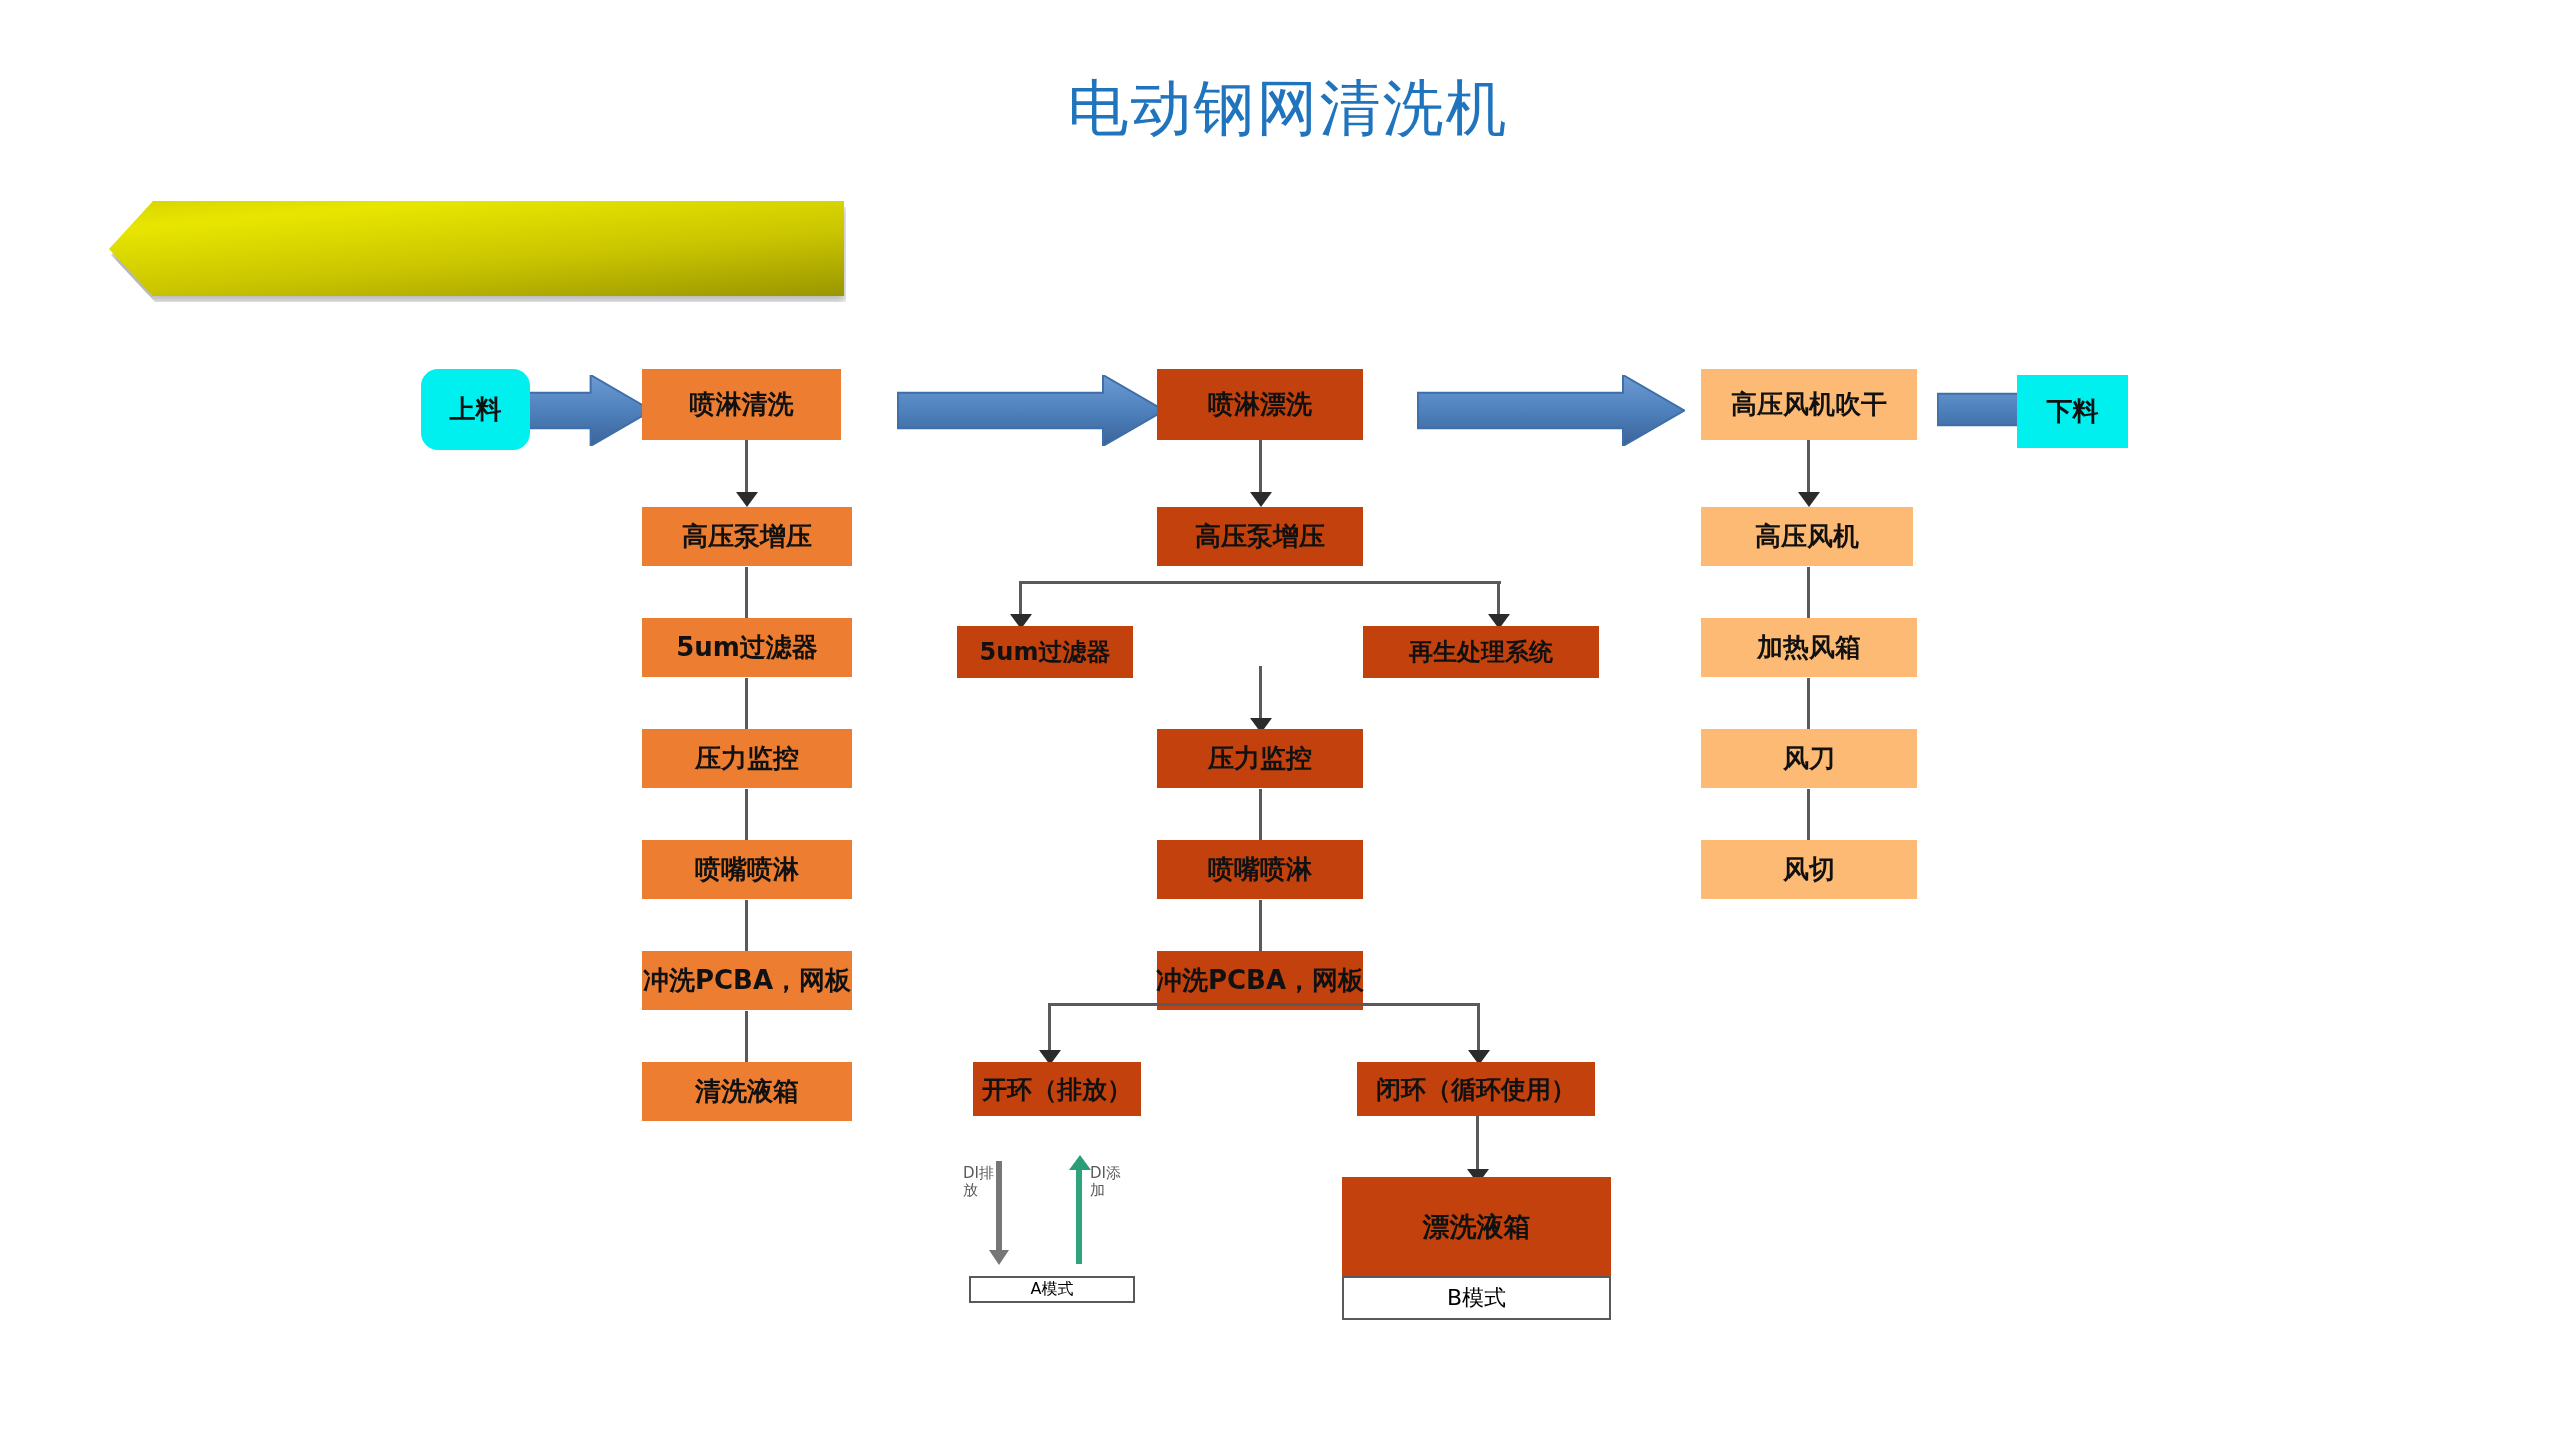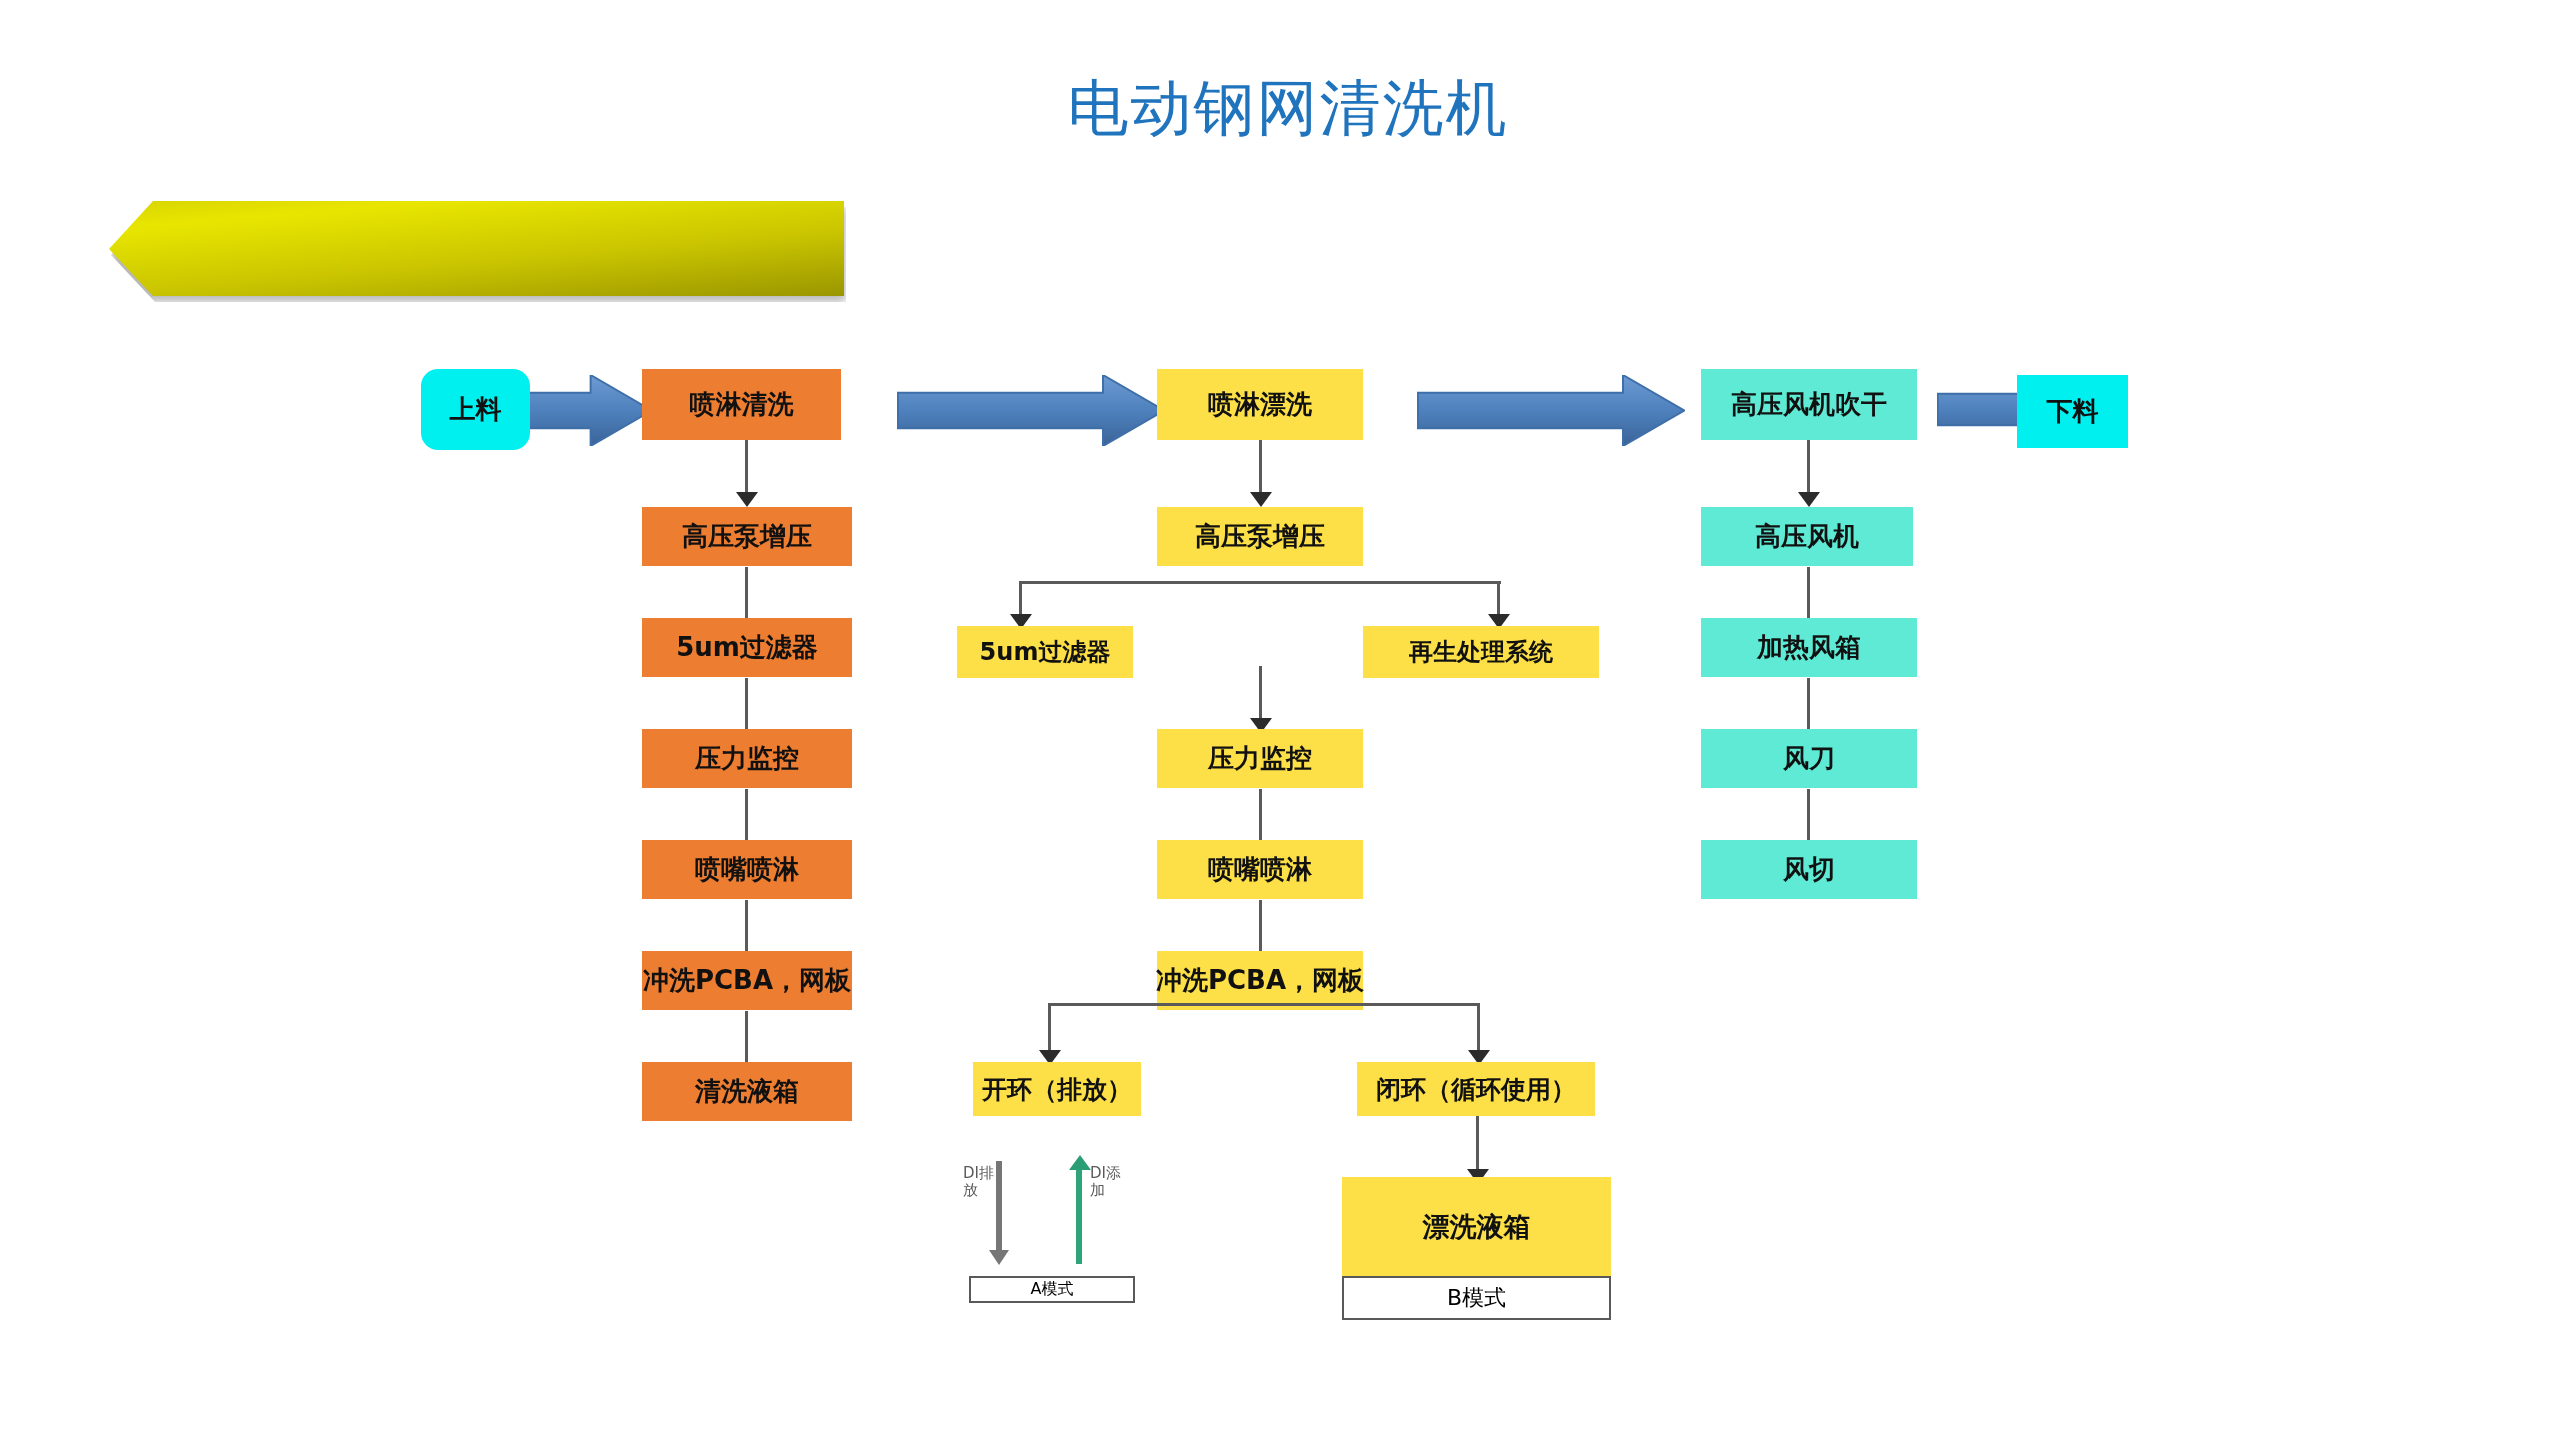--- a/index.html
+++ b/index.html
@@ -42,22 +42,22 @@
 
   
   .node{
     position:absolute;display:flex;align-items:center;justify-content:center;
     font-size:26px;color:#111;white-space:nowrap;
     font-family:"DejaVu Sans","Liberation Sans",sans-serif;
     font-weight:700;
     box-sizing:border-box;
   }
   .orange{background:#ED7D31;}
-  .green {background:#fde047;}
-  .red   {background:#5eead4;}
+  .green {background:#c2410c;}
+  .red   {background:#fdba74;}
   .cyan  {background:#00F0F0;}
   .white-box{background:#ffffff;border:2px solid #595959;font-weight:400;color:#000;}
 
   .node.overflow{overflow:visible;}
 
   
   .vline{position:absolute;background:#5A5A5A;width:3px;}
   .hline{position:absolute;background:#5A5A5A;height:3px;}
   .arrowhead{
     position:absolute;width:0;height:0;

